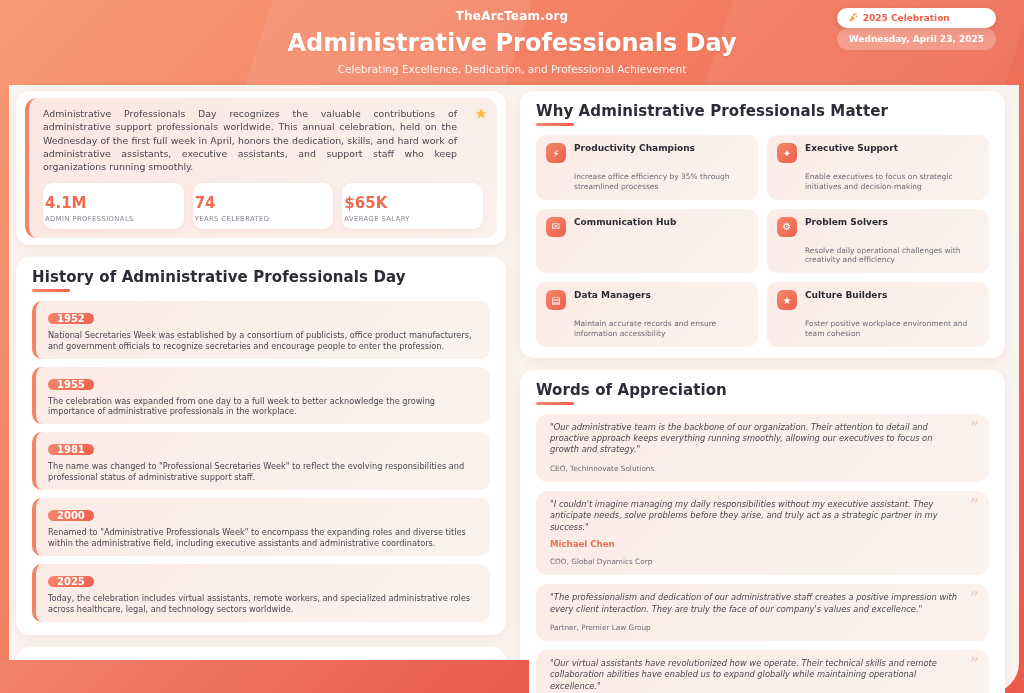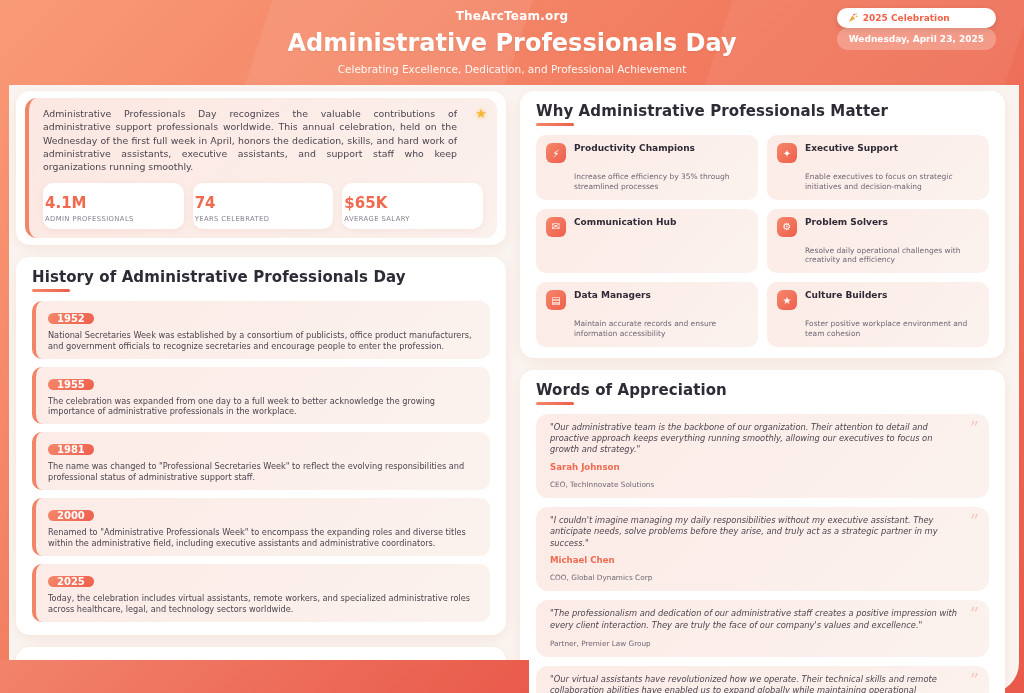--- a/index.html
+++ b/index.html
@@ -218,21 +218,20 @@
       </div>
     </div>
 
     <div class="section-card">
       <h2 class="sec-heading">Words of Appreciation</h2>
       <div class="underbar"></div>
 
       <div class="quote-card">
         <span class="quote-mark">”</span>
         <p class="quote-text">"Our administrative team is the backbone of our organization. Their attention to detail and proactive approach keeps everything running smoothly, allowing our executives to focus on growth and strategy."</p>
-        <div class="quote-name">Sarah Johnson</div>
         <div class="quote-role">CEO, TechInnovate Solutions</div>
       </div>
 
       <div class="quote-card">
         <span class="quote-mark">”</span>
         <p class="quote-text">"I couldn't imagine managing my daily responsibilities without my executive assistant. They anticipate needs, solve problems before they arise, and truly act as a strategic partner in my success."</p>
         <div class="quote-name">Michael Chen</div>
         <div class="quote-role">COO, Global Dynamics Corp</div>
       </div>
 

